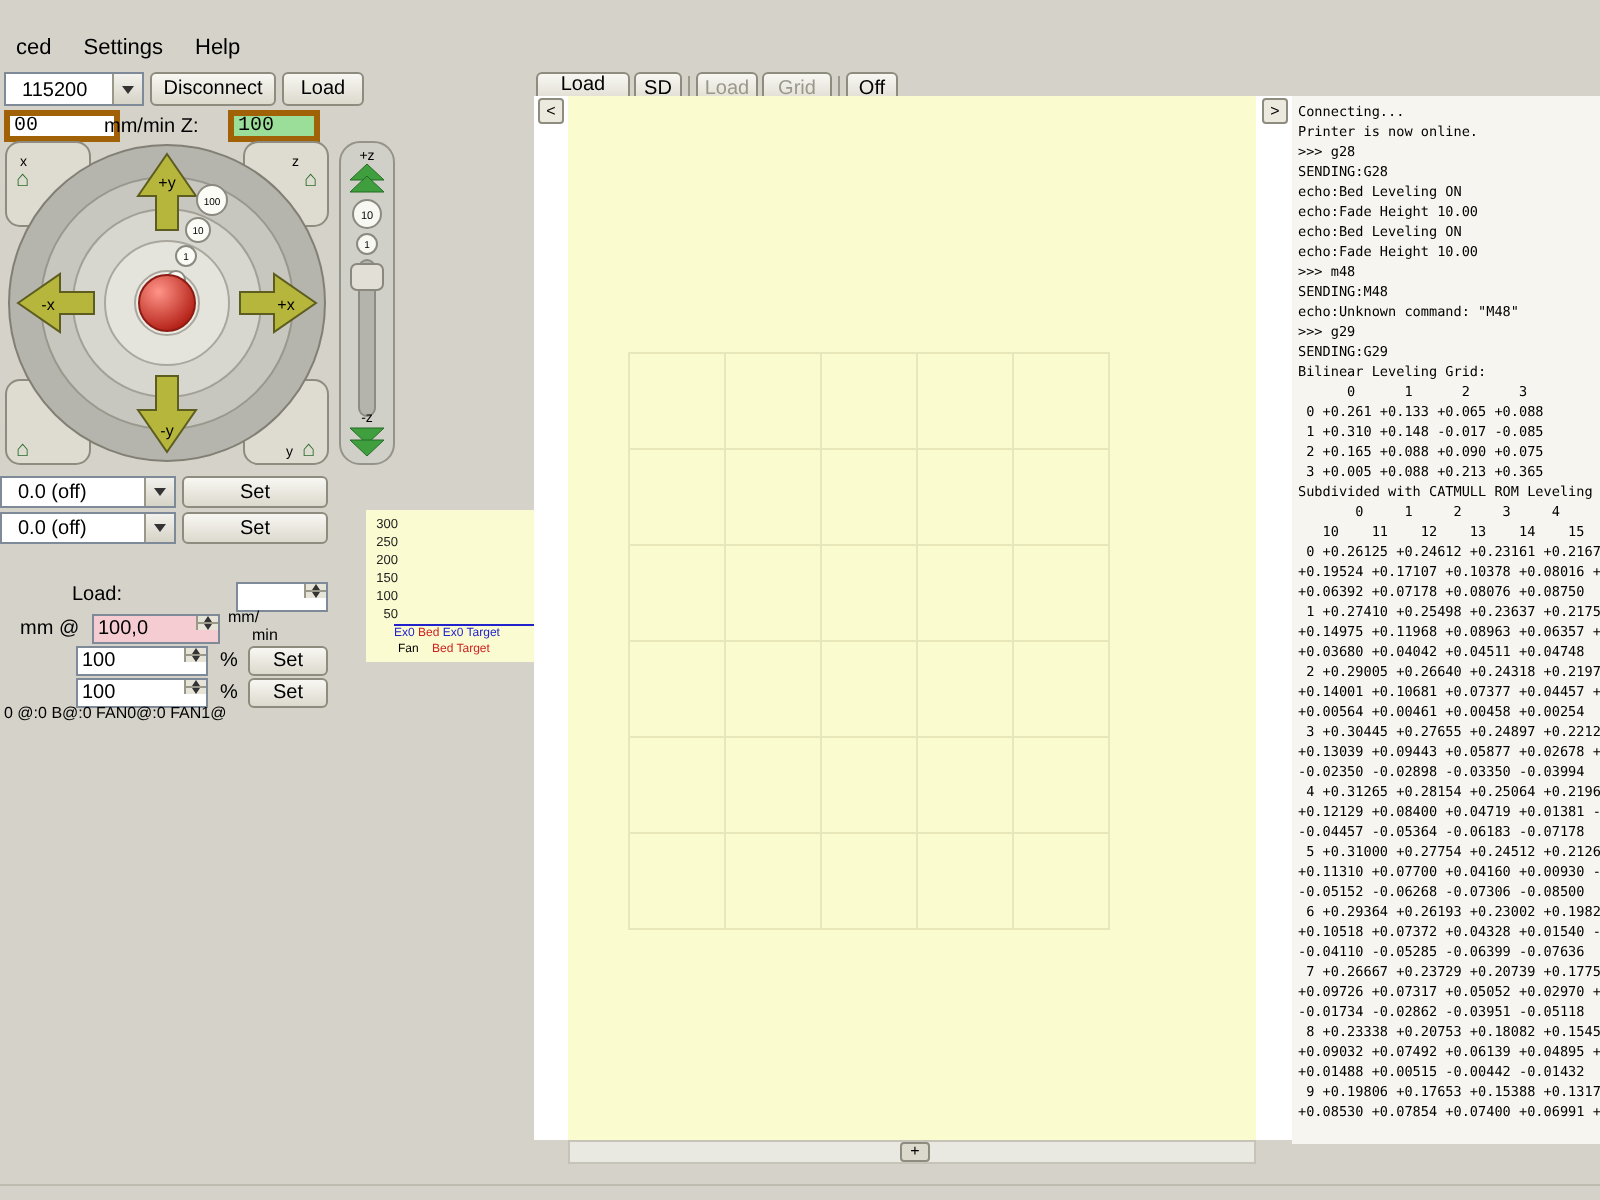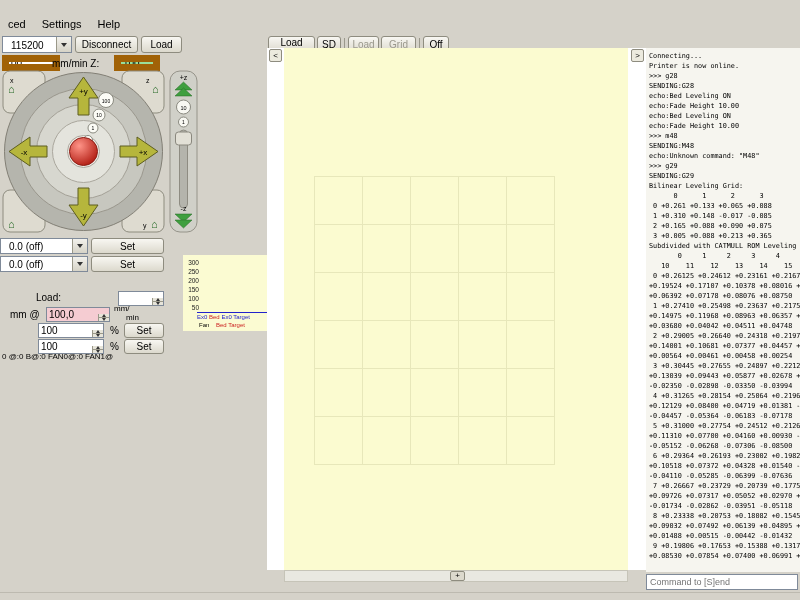--- a/index.html
+++ b/index.html
@@ -5,31 +5,31 @@
   *{box-sizing:border-box}
   html,body{margin:0;padding:0}
   body{width:800px;height:600px;overflow:hidden;background:#d5d2c9;
        font-family:"Liberation Sans",sans-serif;font-size:11px;color:#000}
   #app{position:relative;width:800px;height:600px}
   .abs{position:absolute}
   .btn{background:linear-gradient(#f8f7f2,#dcd9cd);border:1px solid #8e8c7f;border-radius:3px;
        font-family:inherit;font-size:10px;padding:0;height:17px;cursor:default;color:#000}
   .btn.disabled{color:#9a988c}
   .btn.pink{background:#f0b9c0;border-color:#a88}
-  .field{border:7px solid #a16207;background:#fff;font-family:Liberation Sans, sans-serif;font-size:10px;height:16px;padding:0 2px}
+  .field{border:3px solid #a16207;background:#fff;font-family:Liberation Mono, monospace;font-size:10px;height:16px;padding:0 2px}
   .field.green{background:#9ade9a}
   .combo{display:flex;align-items:flex-end;background:#fff;border:1px solid #7f8a99;height:17px;font-size:10px;padding-left:6px}
   .combo .dd{margin-left:auto;width:15px;align-self:stretch;background:linear-gradient(#f2f1ec,#d6d3c7);
              border-left:1px solid #9a9889;display:flex;align-items:center;justify-content:center}
   .tri-dn{width:0;height:0;border-left:3px solid transparent;border-right:3px solid transparent;border-top:4px solid #333}
   .tri-dn.s{border-left-width:2px;border-right-width:2px;border-top-width:3px}
   .tri-up.s{width:0;height:0;border-left:2px solid transparent;border-right:2px solid transparent;border-bottom:3px solid #333}
   .lbl{font-size:10px;white-space:nowrap}
   .tiny{font-size:8px}
-  .spin{display:flex;align-items:flex-end;background:#fff;border:1px solid #7f8a99;height:15px;font-size:10px}
+  .spin{display:flex;align-items:flex-start;background:#fff;border:1px solid #7f8a99;height:15px;font-size:10px}
   .spin.pink{background:#f5ccd2}
   .spin-val{flex:1;padding:1px 2px;overflow:hidden;white-space:nowrap}
   .spin-btns{width:11px;display:flex;flex-direction:column;border-left:1px solid #9a9889}
   .spin-btns i{flex:1;display:flex;align-items:center;justify-content:center;background:#e6e4d9}
   .spin-btns i + i{border-top:1px solid #9a9889}
   #menubar{position:absolute;left:0;top:16px;width:800px;height:18px;display:flex;align-items:flex-start}
   .menu-item{padding:2px 8px}
   .vsep{width:1px;height:13px;background:#9a988c}
   #tempgraph{position:absolute;left:183px;top:255px;width:86px;height:76px;background:#fbfbd2;overflow:hidden}
   #tempgraph .ticks{position:absolute;left:2px;top:3px;width:14px;text-align:right;
@@ -306,16 +306,15 @@
 +0.10518 +0.07372 +0.04328 +0.01540 -0
 -0.04110 -0.05285 -0.06399 -0.07636
  7 +0.26667 +0.23729 +0.20739 +0.17757 +
 +0.09726 +0.07317 +0.05052 +0.02970 +0
 -0.01734 -0.02862 -0.03951 -0.05118
  8 +0.23338 +0.20753 +0.18082 +0.15453 +
 +0.09032 +0.07492 +0.06139 +0.04895 +0
 +0.01488 +0.00515 -0.00442 -0.01432
  9 +0.19806 +0.17653 +0.15388 +0.13179 +
 +0.08530 +0.07854 +0.07400 +0.06991 +0</pre>
-  <input id="cmd" placeholder="Command to [S]end" style="">
 
   <div id="statusbar"></div>
 </div>
 
 </body></html>

